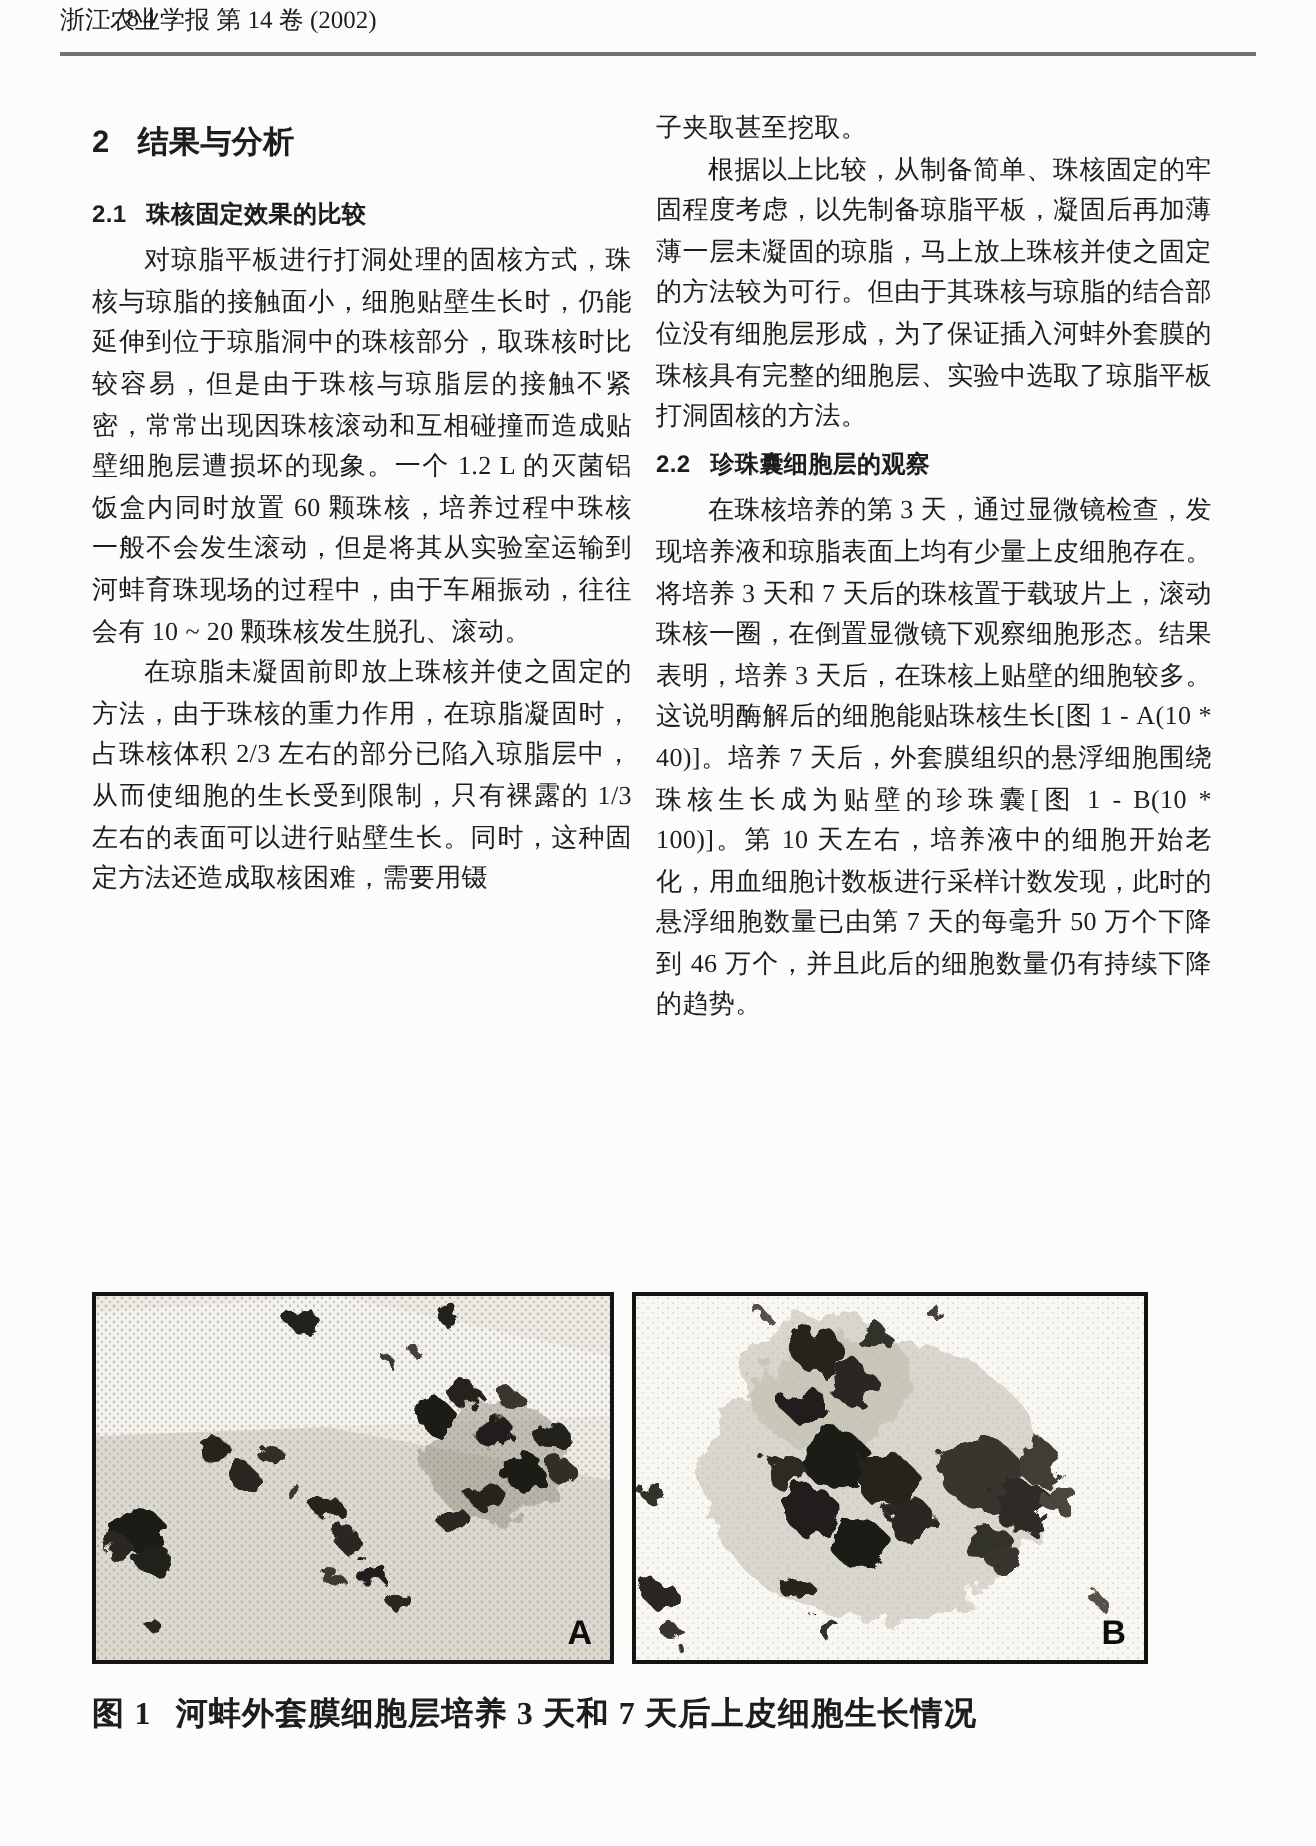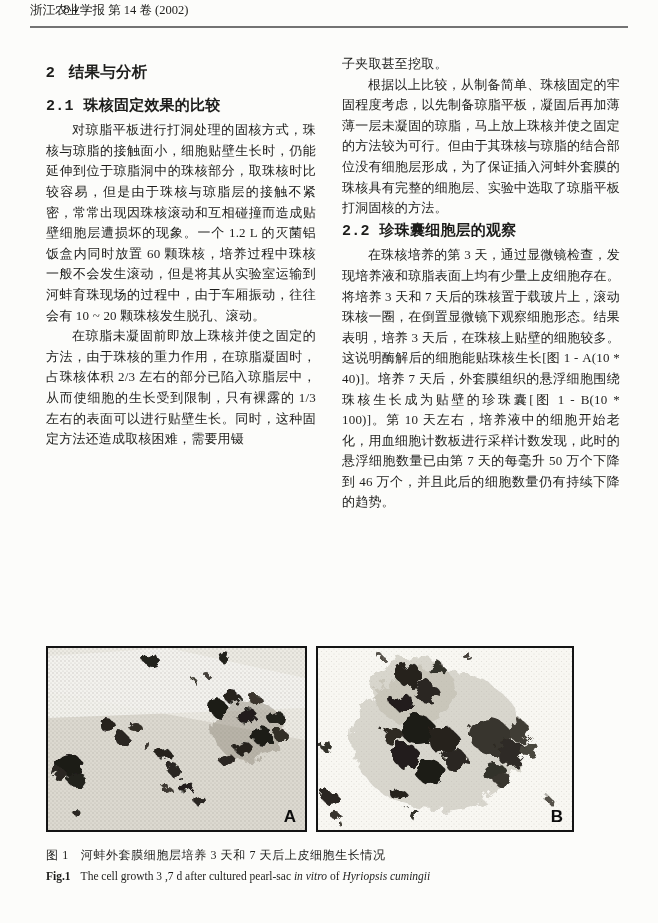--- a/index.html
+++ b/index.html
@@ -18,51 +18,51 @@
   .journal-title{position:absolute;left:0;right:0;top:2px;text-align:left;}
   
   .columns{
     position:absolute;top:54px;left:46px;width:574px;height:592px;
     display:flex;overflow:hidden;
   }
   .col{
     text-align:justify;font-size:13px;line-height:20.6px;
     letter-spacing:0.2px;
   }
-  .col-left{width:270px;margin-right:26px;}
+  .col-left{width:270px;margin-right:12px;}
   .col-right{width:278px;}
   .sec-head{
     font-family:"Liberation Sans","DejaVu Sans",sans-serif;
     font-weight:bold;font-size:15.5px;margin:8px 0 14px 0;
   }
   .sec-head .num{margin-right:14px;}
   .sub-head{
-    font-family:Liberation Mono, monospace;
-    font-weight:bold;font-size:15px;margin:3px 0 3px 0;
+    font-family:Liberation Sans, sans-serif;
+    font-weight:bold;font-size:12px;margin:3px 0 3px 0;
   }
   .sub-head .num{margin-right:10px;}
   p{margin:0;}
   p.indent{text-indent:2em;}
   
   .figure{position:absolute;left:46px;top:646px;width:534px;}
   .panels{display:flex;}
   .panel{
     position:relative;border:2px solid #141414;height:182px;
     background:#efede7;overflow:hidden;
   }
   .panel-a{width:257px;margin-right:9px;}
   .panel-b{width:254px;background:#f8f7f3;}
   .panel svg{display:block;width:100%;height:100%;}
   .panel-label{
     position:absolute;right:9px;bottom:3px;
     font-family:"Liberation Sans","DejaVu Sans",sans-serif;
     font-weight:bold;font-size:17px;color:#0d0d0d;
   }
   .fig-cap-zh{
-    margin-top:15px;font-weight:normal;font-size:12px;letter-spacing:0.6px;
+    margin-top:15px;font-weight:bold;font-size:16px;letter-spacing:0.6px;
   }
   .fig-cap-zh .num{margin-right:12px;}
   .fig-cap-en{margin-top:6px;font-size:11.5px;}
   .fig-cap-en .pre{font-weight:bold;margin-right:10px;}
   .fig-cap-en .it{font-style:italic;}
 </style>
 </head>
 <body>
 
 <div class="page">
@@ -190,21 +190,15 @@
             <ellipse cx="62" cy="8" rx="3" ry="2" fill="#55514a"></ellipse>
           </g>
         </svg>
         <div class="panel-label">B</div>
       </div>
     </div>
 
     <div class="fig-cap-zh">
       <span class="num">图 1</span><span>河蚌外套膜细胞层培养 3 天和 7 天后上皮细胞生长情况</span>
     </div>
-    <div class="fig-cap-en">
-      <span class="pre">Fig.1</span><span>The cell growth 3 ,7 d after cultured pearl-sac</span>
-      <span class="it">in vitro</span>
-      <span>of</span>
-      <span class="it">Hyriopsis cumingii</span>
-    </div>
   </div>
 
 </div>
 
 </body></html>

